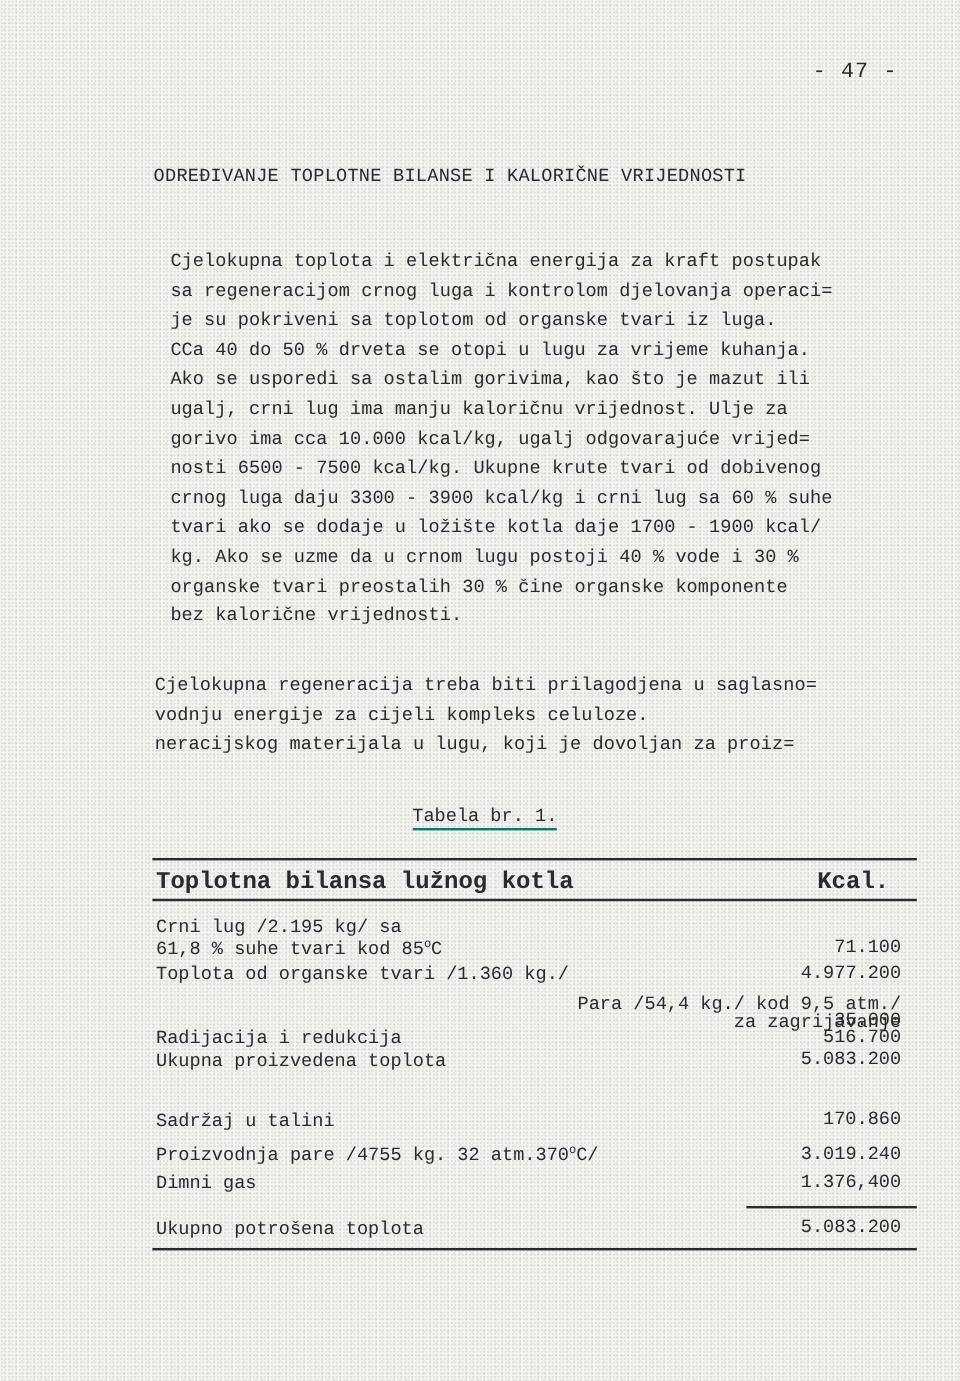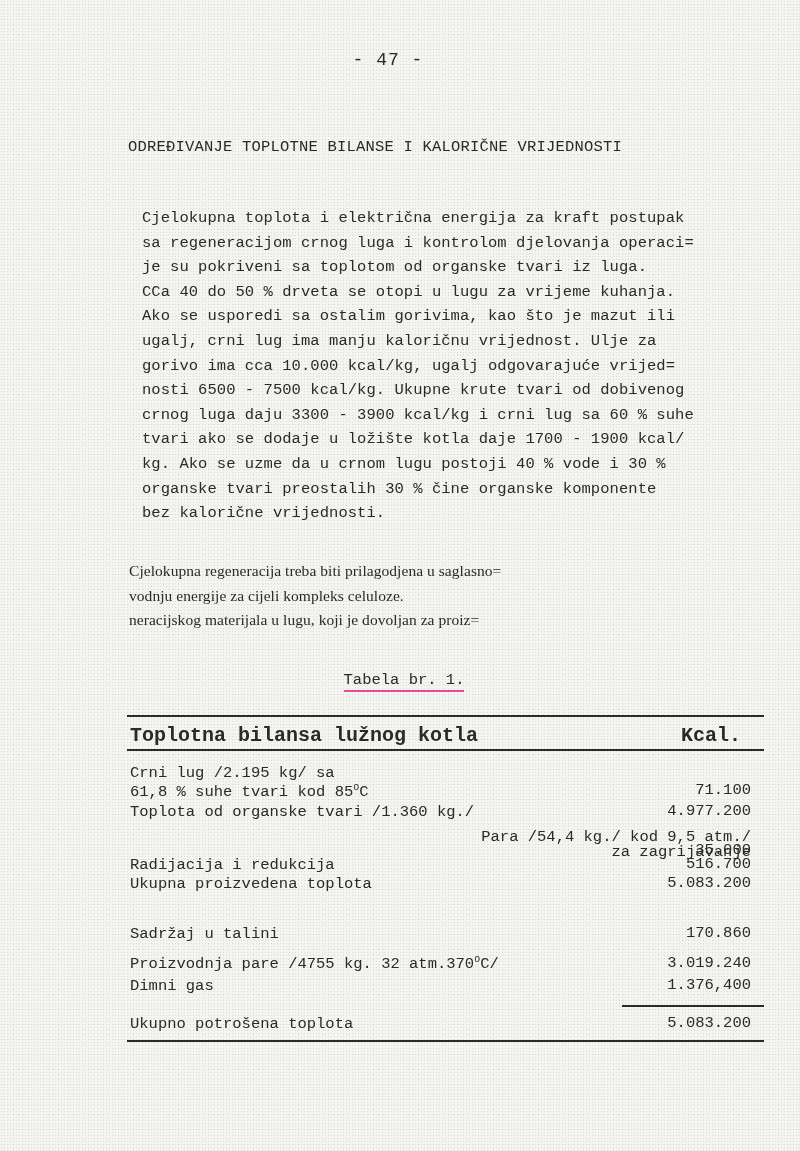--- a/index.html
+++ b/index.html
@@ -7,27 +7,27 @@
     width: 800px; height: 1151px; position: relative; overflow: hidden;
     background: #f4f4f1;
     background-image:
       radial-gradient(rgba(0,0,0,0.10) 0.6px, transparent 0.7px),
       radial-gradient(rgba(0,0,0,0.07) 0.6px, transparent 0.7px);
     background-size: 3px 3px, 5px 5px;
     background-position: 0 0, 1px 2px;
     font-family: "Liberation Mono", "DejaVu Sans Mono", monospace;
     color: #2a2a2a;
   }
-  .page-number { position: absolute; top: 50px; left: 16px; width: 744px; text-align: center; font-size: 18px; letter-spacing: 1px; }
+  .page-number { position: absolute; top: 50px; left: 4px; width: 744px; text-align: right; font-size: 18px; letter-spacing: 1px; }
   .heading { position: absolute; top: 138px; left: 128px; font-size: 15.5px; letter-spacing: 0.2px; white-space: nowrap; }
   .para { position: absolute; left: 129px; font-size: 15.5px; line-height: 24.6px; white-space: pre; letter-spacing: 0.05px; }
   .para1 { top: 206px; margin-left: 13px; }
-  .para2 { top: 559px; font-family: Liberation Serif, serif; }
+  .para2 { top: 559px; }
   .table-caption { position: absolute; top: 671px; left: 0; width: 800px; text-align: center; font-size: 15.5px; }
-  .table-caption span { border-bottom: 2px solid #ec4899; padding-bottom: 1px; margin-left: 8px; }
+  .table-caption span { border-bottom: 2px solid #0f766e; padding-bottom: 1px; margin-left: 8px; }
   .rule { position: absolute; background: #2a2a2a; height: 2px; }
   .rule-top { top: 715px; left: 127px; width: 637px; }
   .rule-head { top: 749px; left: 127px; width: 637px; }
   .rule-sub { top: 1005px; left: 622px; width: 142px; height: 1.5px; }
   .rule-bottom { top: 1040px; left: 127px; width: 637px; }
   .th { position: absolute; top: 724px; font-size: 20px; white-space: nowrap; font-weight: bold; }
   .th-label { left: 130px; }
   .th-value { right: 59px; }
   .row { position: absolute; left: 130px; width: 621px; font-size: 15.5px; }
   .row .label { white-space: pre; line-height: 14.5px; }

